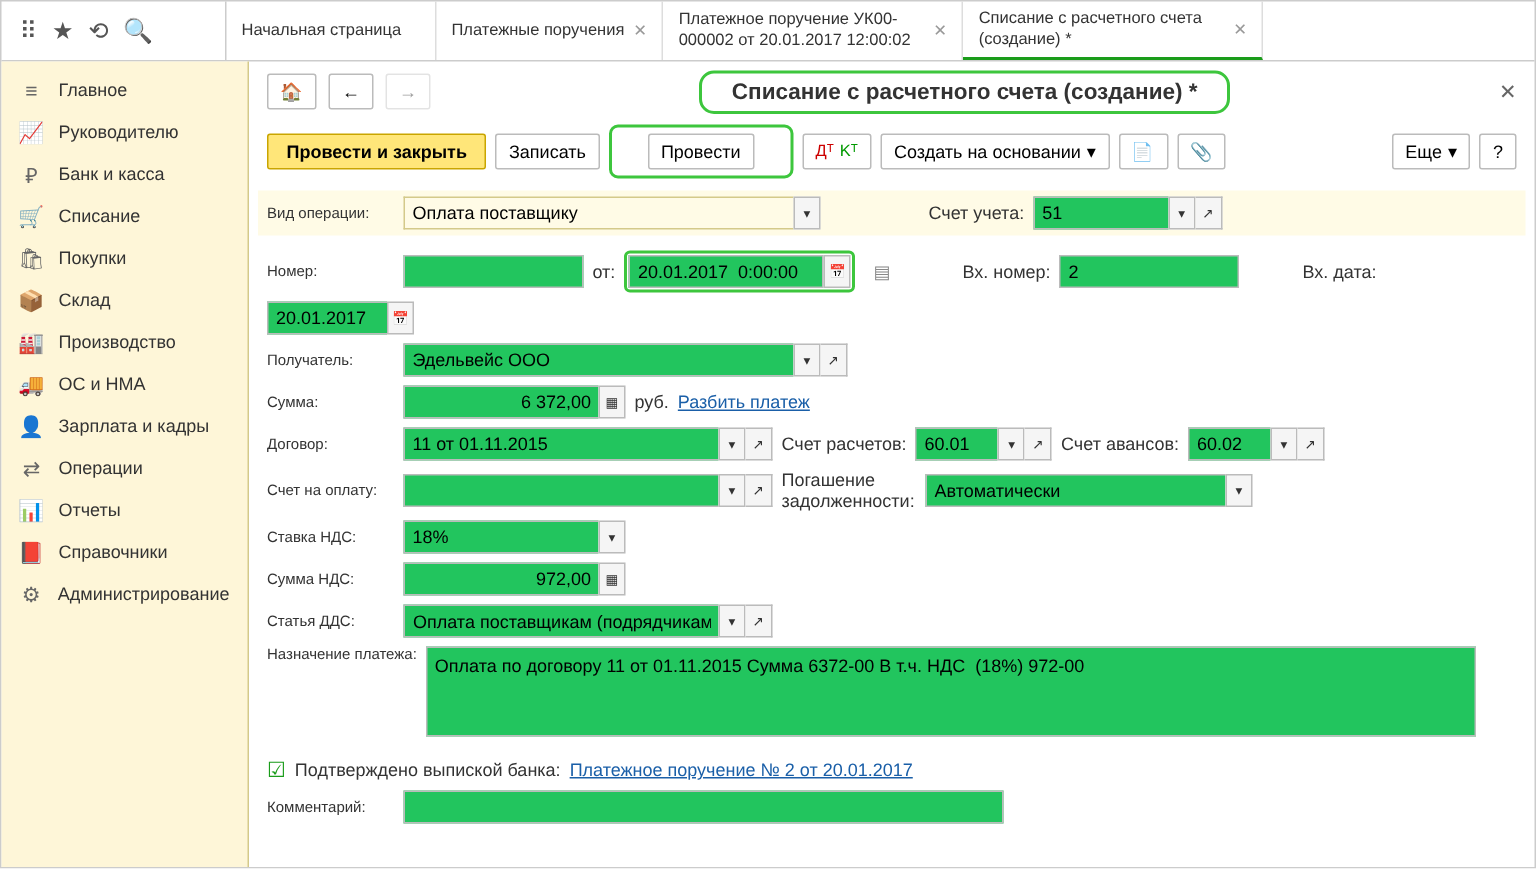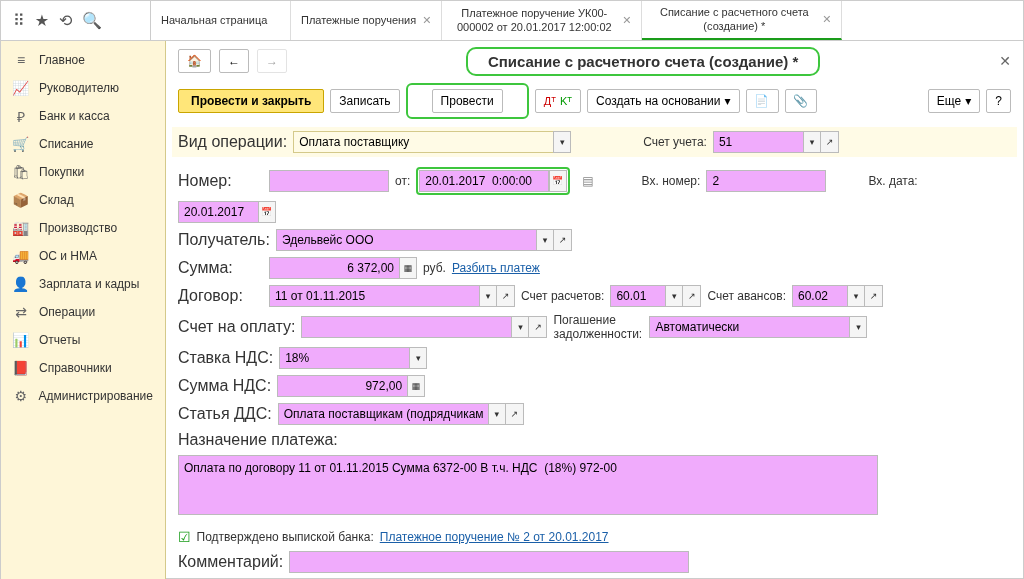--- a/index.html
+++ b/index.html
@@ -3,21 +3,21 @@
 <meta charset="utf-8">
 <style>
 * { box-sizing: border-box; margin: 0; padding: 0; font-family: Arial, sans-serif; }
 body { font-size: 12px; color: #333; background: #fff; overflow: hidden; }
 
 .app { width: 1024px; height: 579px; display: flex; flex-direction: column; border: 1px solid #ccc; }
 
 .topbar { height: 40px; display: flex; align-items: stretch; border-bottom: 1px solid #ccc; }
 .topbar-icons { width: 150px; display: flex; align-items: center; gap: 10px; padding: 0 12px; border-right: 1px solid #ccc; }
 .topbar-icons span { font-size: 16px; cursor: pointer; color: #555; }
-.tabs { display: flex; flex: 1; text-align: center; }
+.tabs { display: flex; flex: 1; }
 .tab { padding: 6px 10px; border-right: 1px solid #ddd; display: flex; align-items: center; position: relative; min-width: 140px; max-width: 200px; cursor: pointer; }
 .tab.active { border-bottom: 2px solid #1a9c1a; }
 .tab-close { margin-left: 6px; color: #999; font-size: 11px; }
 .tab-text { font-size: 11px; line-height: 1.2; }
 
 .body { flex: 1; display: flex; }
 
 .sidebar { width: 165px; background: #fef6d8; border-right: 1px solid #d4c98a; padding: 5px 0; overflow-y: auto; }
 .side-item { display: flex; align-items: center; padding: 6px 12px; cursor: pointer; gap: 10px; }
 .side-icon { width: 16px; height: 16px; display: flex; align-items: center; justify-content: center; color: #666; font-size: 14px; }
@@ -29,22 +29,22 @@
 .title-box { border: 2px solid #3dc63d; border-radius: 10px; padding: 4px 20px; font-size: 15px; font-weight: bold; }
 .close-x { margin-left: auto; font-size: 14px; cursor: pointer; color: #666; }
 
 .toolbar { display: flex; gap: 6px; margin-bottom: 8px; align-items: center; flex-wrap: wrap; }
 .btn-yellow { background: #ffe679; border: 1px solid #c9a500; font-weight: bold; padding: 5px 12px; }
 .btn-green-outline { border: 2px solid #3dc63d; border-radius: 6px; padding: 4px 24px; }
 .toolbar-right { margin-left: auto; display: flex; gap: 6px; }
 
 .form { display: flex; flex-direction: column; gap: 6px; }
 .row { display: flex; align-items: center; gap: 6px; flex-wrap: wrap; }
-.label { min-width: 85px; font-size: 16px; }
-.input { border: 1px solid #bbb; padding: 3px 5px; font-size: 12px; height: 22px; background: #f0abfc; }
+.label { min-width: 85px; font-size: 10px; }
+.input { border: 1px solid #bbb; padding: 3px 5px; font-size: 12px; height: 22px; background: #22c55e; }
 .input-yellow { background: #fffbe6; border: 1px solid #d4c98a; }
 .select-combo { display: flex; }
 .select-combo .input { border-right: none; }
 .combo-btn { border: 1px solid #bbb; width: 18px; height: 22px; display: flex; align-items: center; justify-content: center; background: #f5f5f5; cursor: pointer; font-size: 9px; }
 .combo-btn + .combo-btn { border-left: none; }
 .link { color: #1a5fa8; text-decoration: underline; cursor: pointer; }
 .green-border { border: 2px solid #3dc63d; border-radius: 4px; }
 textarea.input { height: 60px; resize: none; padding: 5px; }
 .checkbox-row { display: flex; align-items: center; gap: 6px; margin-top: 8px; }
 .check-icon { color: #1a9c1a; font-size: 14px; }

